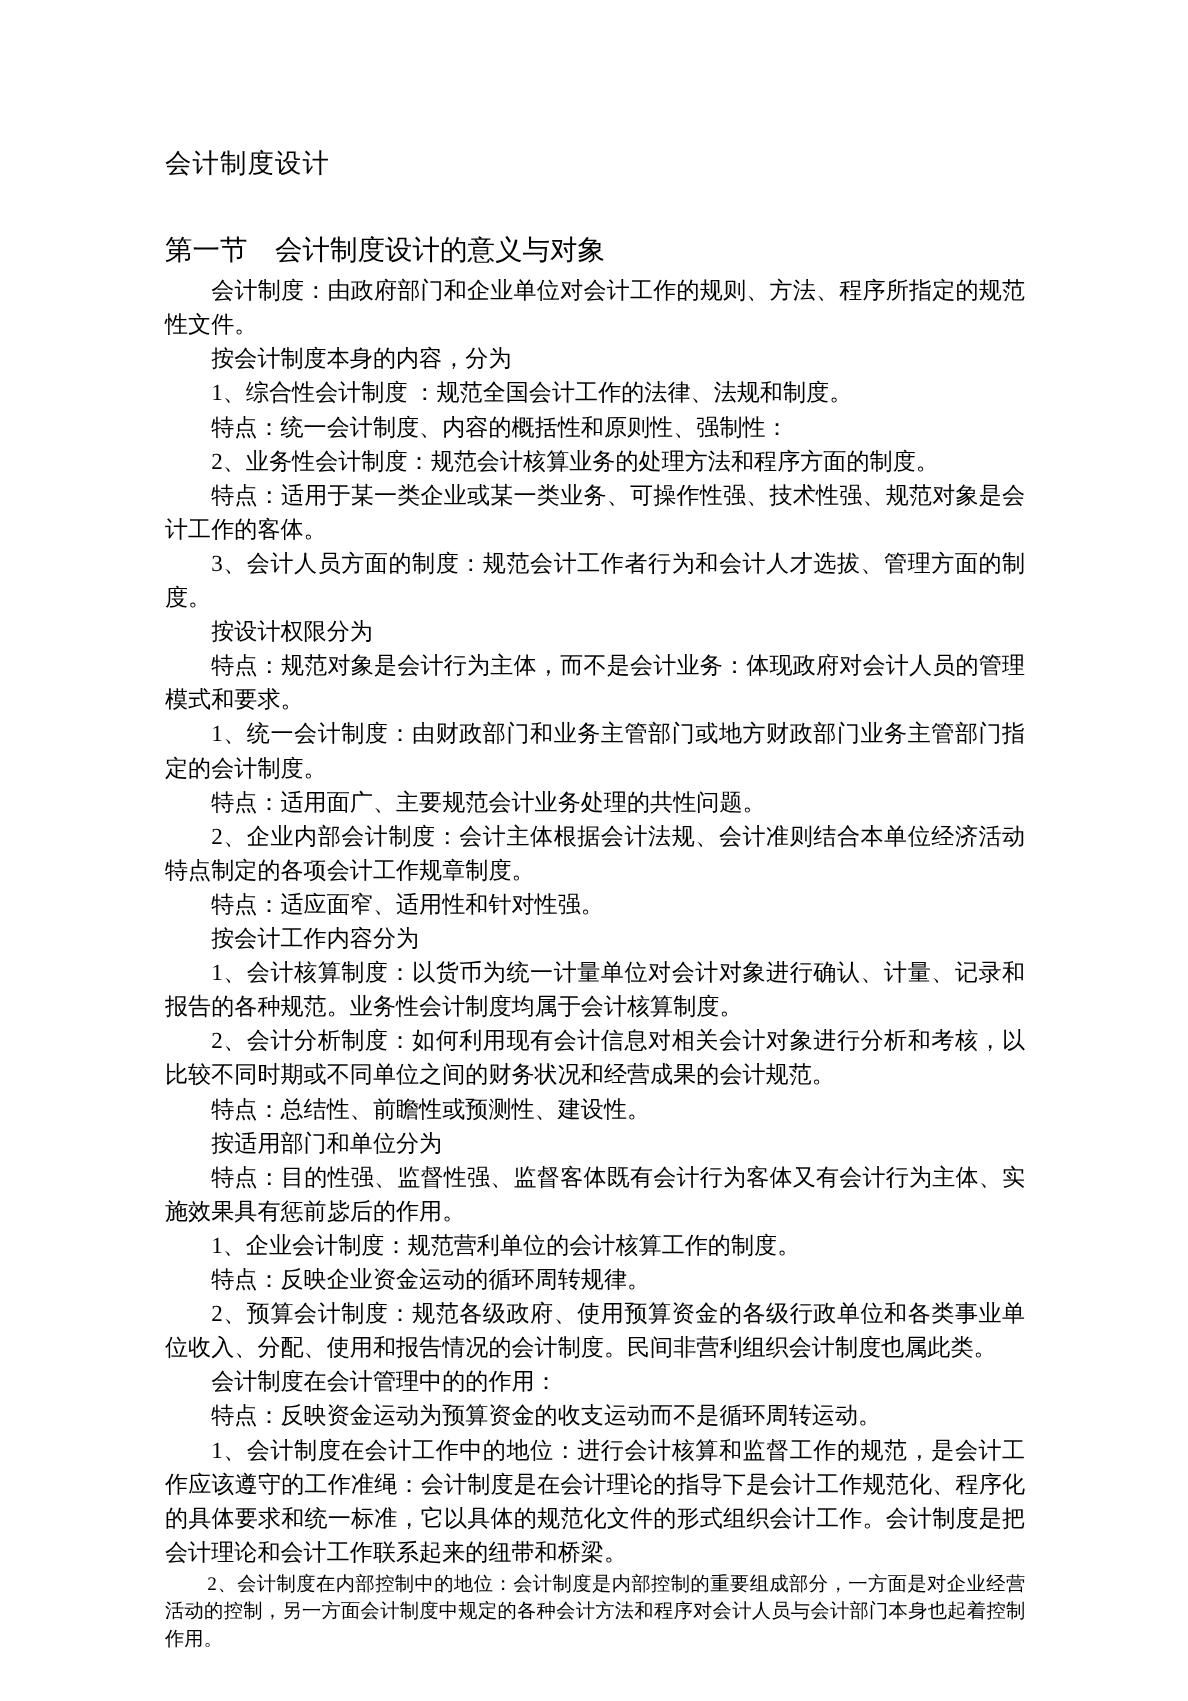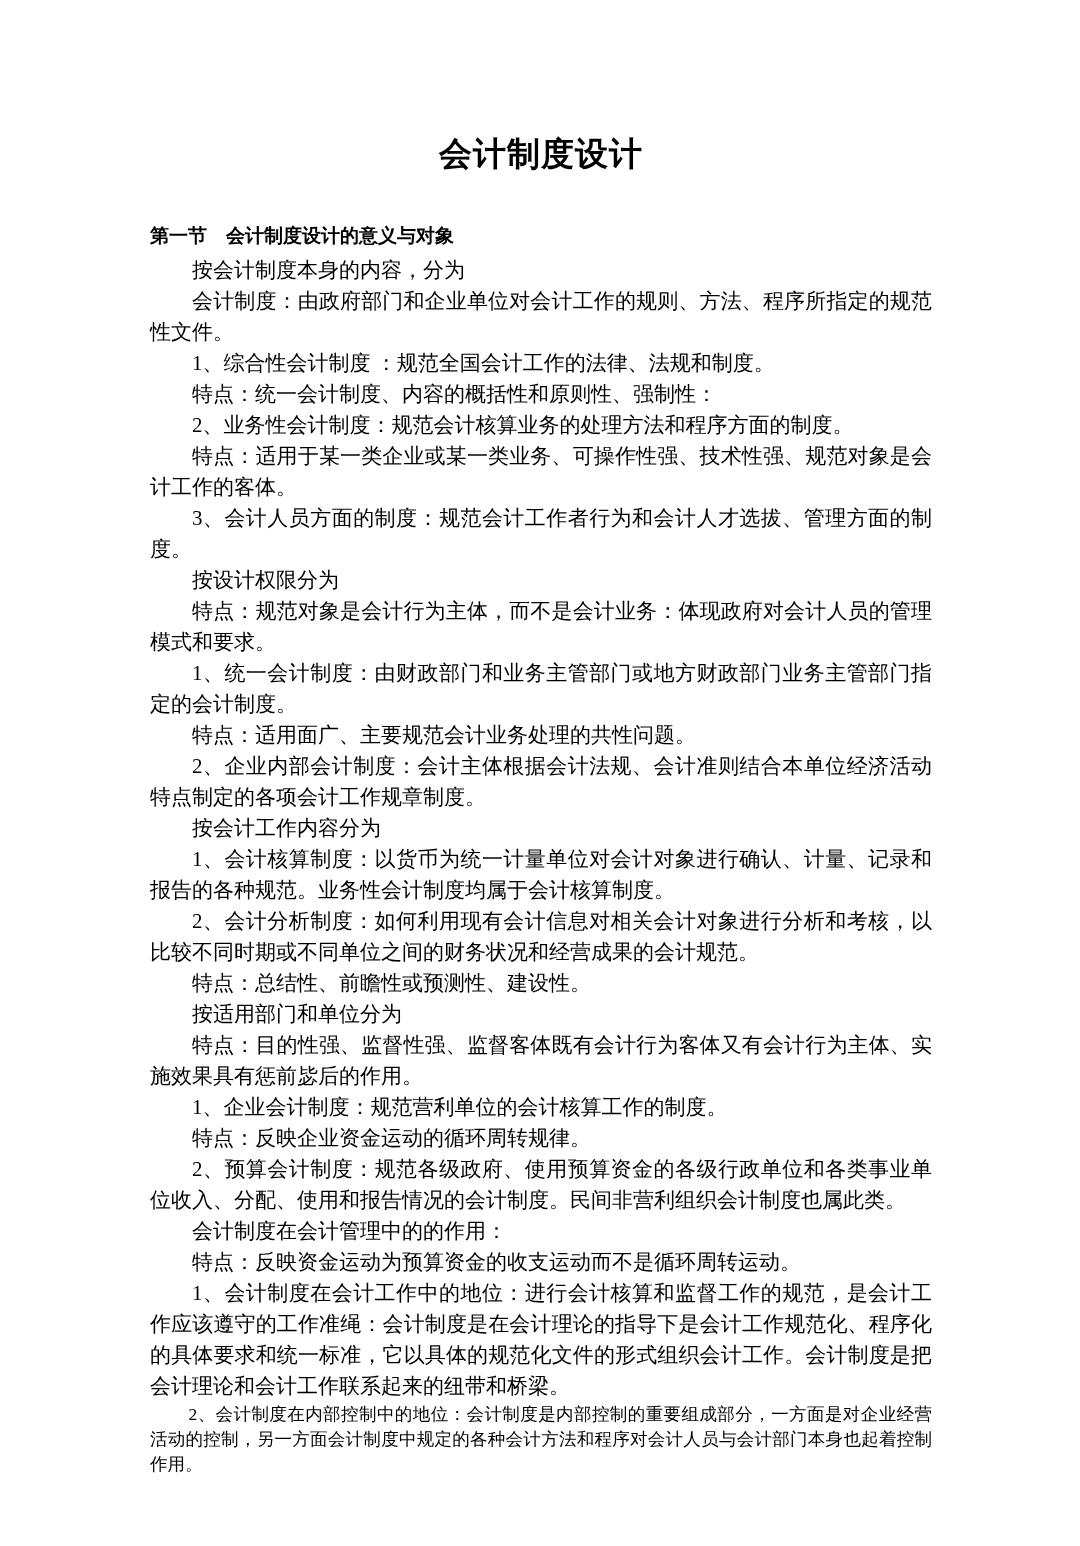--- a/index.html
+++ b/index.html
@@ -10,29 +10,28 @@
   }
   .page {
     width: 1080px;
     min-height: 1546px;
     background: #ffffff;
     color: #000000;
     font-family: "Liberation Serif", "DejaVu Serif", serif;
     padding: 132px 148px 60px 150px;
   }
   .doc-title {
-    text-align: center;
-    font-size: 33px;
-    font-weight: bold;
+    font-size: 24px;
+    font-weight: normal;
     margin: 0 0 46px 0;
     letter-spacing: 1px;
   }
   .section-heading {
-    font-size: 19px;
-    font-weight: bold;
+    font-size: 25px;
+    font-weight: normal;
     margin: 0 0 6px 0;
   }
   .paragraphs p {
     margin: 0;
     font-size: 21px;
     line-height: 31px;
     text-indent: 2em;
     text-align: justify;
   }
   .paragraphs p.small {
@@ -43,32 +42,33 @@
 </style>
 </head>
 <body>
 
 <div class="page">
   <h1 class="doc-title">会计制度设计</h1>
 
   <h2 class="section-heading">第一节　会计制度设计的意义与对象</h2>
 
   <div class="paragraphs">
+      <p>会计制度：由政府部门和企业单位对会计工作的规则、方法、程序所指定的规范性文件。</p>
       <p>按会计制度本身的内容，分为</p>
-      <p>会计制度：由政府部门和企业单位对会计工作的规则、方法、程序所指定的规范性文件。</p>
       <p>1、综合性会计制度 ：规范全国会计工作的法律、法规和制度。</p>
       <p>特点：统一会计制度、内容的概括性和原则性、强制性：</p>
       <p>2、业务性会计制度：规范会计核算业务的处理方法和程序方面的制度。</p>
       <p>特点：适用于某一类企业或某一类业务、可操作性强、技术性强、规范对象是会计工作的客体。</p>
       <p>3、会计人员方面的制度：规范会计工作者行为和会计人才选拔、管理方面的制度。</p>
       <p>按设计权限分为</p>
       <p>特点：规范对象是会计行为主体，而不是会计业务：体现政府对会计人员的管理模式和要求。</p>
       <p>1、统一会计制度：由财政部门和业务主管部门或地方财政部门业务主管部门指定的会计制度。</p>
       <p>特点：适用面广、主要规范会计业务处理的共性问题。</p>
       <p>2、企业内部会计制度：会计主体根据会计法规、会计准则结合本单位经济活动特点制定的各项会计工作规章制度。</p>
+      <p>特点：适应面窄、适用性和针对性强。</p>
       <p>按会计工作内容分为</p>
       <p>1、会计核算制度：以货币为统一计量单位对会计对象进行确认、计量、记录和报告的各种规范。业务性会计制度均属于会计核算制度。</p>
       <p>2、会计分析制度：如何利用现有会计信息对相关会计对象进行分析和考核，以比较不同时期或不同单位之间的财务状况和经营成果的会计规范。</p>
       <p>特点：总结性、前瞻性或预测性、建设性。</p>
       <p>按适用部门和单位分为</p>
       <p>特点：目的性强、监督性强、监督客体既有会计行为客体又有会计行为主体、实施效果具有惩前毖后的作用。</p>
       <p>1、企业会计制度：规范营利单位的会计核算工作的制度。</p>
       <p>特点：反映企业资金运动的循环周转规律。</p>
       <p>2、预算会计制度：规范各级政府、使用预算资金的各级行政单位和各类事业单位收入、分配、使用和报告情况的会计制度。民间非营利组织会计制度也属此类。</p>
       <p>会计制度在会计管理中的的作用：</p>

